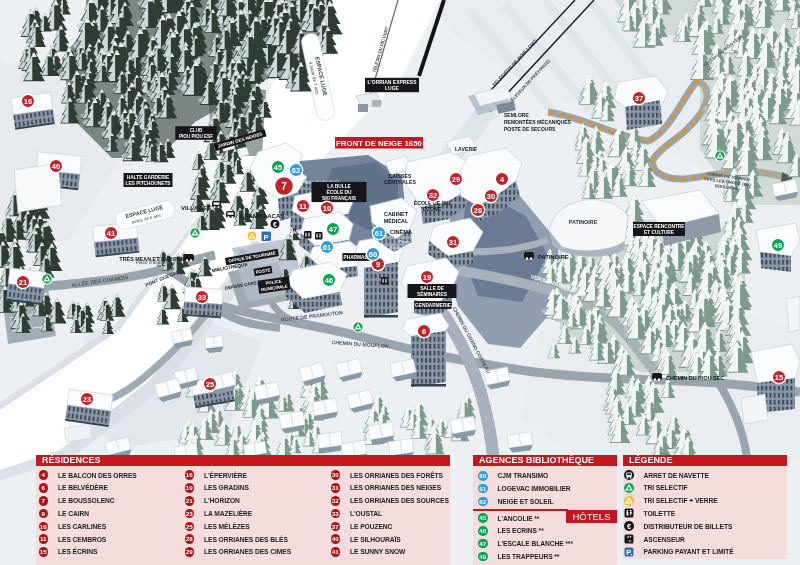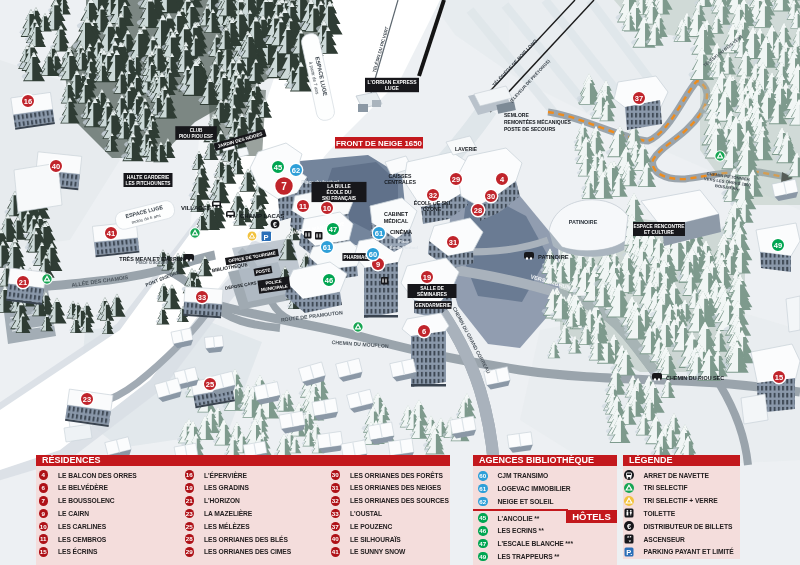--- a/index.html
+++ b/index.html
@@ -1628,21 +1628,21 @@
       <div class="num red">40</div>
       <div class="lbl">LE SILHOURAÏS</div>
     </div>
     <div class="row" style="left:330.5px;top:547.2px">
       <div class="num red">41</div>
       <div class="lbl">LE SUNNY SNOW</div>
     </div>
     <div class="blk" style="left:473px;top:455px;width:144px;height:110px">
       <div class="hdr">AGENCES BIBLIOTHÈQUE</div>
       <div style="position:absolute;left:0;top:54px;width:95px;height:1.5px;background:#c3181d"></div>
-      <div style="position:absolute;left:93px;top:55px;width:51px;height:13px;background:#c3181d;color:#fff;font-size:9.5px;font-weight:bold;text-align:center;line-height:13px">HÔTELS</div>
+      <div style="position:absolute;left:93px;top:55px;width:51px;height:13px;background:#c3181d;color:#fff;font-size:9.5px;font-weight:normal;text-align:center;line-height:13px">HÔTELS</div>
     </div>
     <div class="row" style="left:478px;top:471.0px">
       <div class="num blu">60</div>
       <div class="lbl">CJM TRANSIMO</div>
     </div>
     <div class="row" style="left:478px;top:483.8px">
       <div class="num blu">61</div>
       <div class="lbl">LOGEVAC IMMOBILIER</div>
     </div>
     <div class="row" style="left:478px;top:496.6px">
@@ -1658,21 +1658,21 @@
       <div class="lbl">LES ECRINS **</div>
     </div>
     <div class="row" style="left:478px;top:538.8px">
       <div class="num grn">47</div>
       <div class="lbl">L'ESCALE BLANCHE ***</div>
     </div>
     <div class="row" style="left:478px;top:551.55px">
       <div class="num grn">49</div>
       <div class="lbl">LES TRAPPEURS **</div>
     </div>
-    <div class="blk" style="left:623px;top:455px;width:117px;height:104px">
+    <div class="blk" style="left:623px;top:455px;width:164px;height:104px">
       <div class="hdr">LÉGENDE</div>
     </div>
     <div class="row" style="left:623.5px;top:470.0px">
       <svg width="10" height="10" style="flex:none">
         <circle cx="5" cy="5" r="5" fill="#17171b"></circle>
         <rect x="2.2" y="2.5" width="5.6" height="4.6" rx="1" fill="#fff"></rect>
         <rect x="3" y="3.4" width="4" height="1.6" fill="#17171b"></rect>
         <circle cx="3.4" cy="7.8" r="0.9" fill="#fff"></circle>
         <circle cx="6.6" cy="7.8" r="0.9" fill="#fff"></circle>
       </svg>

